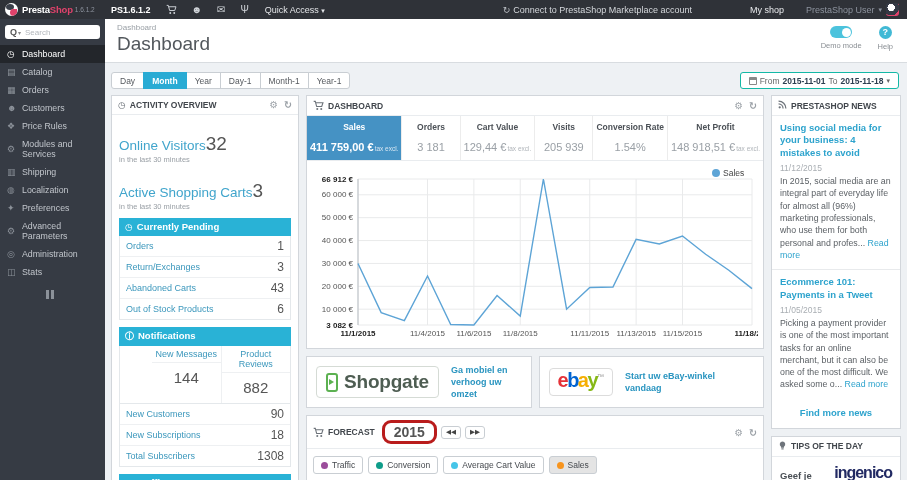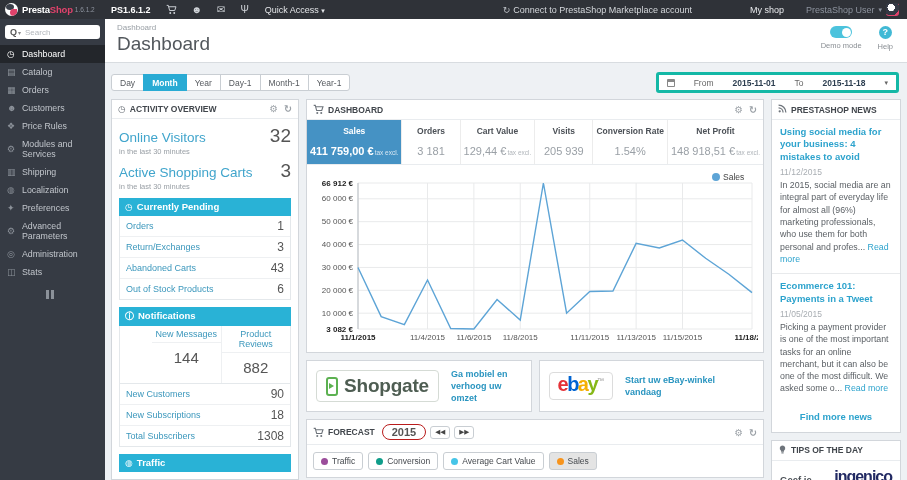--- a/index.html
+++ b/index.html
@@ -54,38 +54,38 @@
   .toggle::after { content:""; position:absolute; right:1.5px; top:1.5px; width:9px; height:9px; border-radius:50%; background:#fff; }
   .hdr-lbl { font-size:7.5px; color:#8a8f94; margin-top:3px; }
   .help-c { width:13px; height:13px; border-radius:50%; background:#41b9d5; color:#fff; font-size:9px; font-weight:bold; line-height:13px; margin:0 auto; cursor:pointer; }
 
   .toolbar { display:flex; justify-content:space-between; align-items:center; margin:9px 8px 0 6px; flex-shrink:0; }
   .rb-group { display:inline-flex; }
   .rb { background:#fff; border:1px solid #c9ced3; padding:2.5px 8px; font-size:8.5px; color:#55595e; cursor:pointer; margin-left:-1px; }
   .rb:first-child { border-radius:3px 0 0 3px; margin-left:0; }
   .rb:last-child { border-radius:0 3px 3px 0; }
   .rb.active { background:#29abd4; border-color:#29abd4; color:#fff; font-weight:bold; position:relative; }
-  .date-btn { background:#fff; border:3px solid #14b8a6; border-radius:3px; padding:2.5px 8px; font-size:8.5px; color:#666; cursor:pointer; display:flex; align-items:center; gap:19px; }
+  .date-btn { background:#fff; border:1px solid #14b8a6; border-radius:3px; padding:2.5px 8px; font-size:8.5px; color:#666; cursor:pointer; display:flex; align-items:center; gap:3px; }
   .date-b { font-weight:bold; color:#2c3e50; }
   .cal-ic { width:8px; height:8px; border:1px solid #888; border-top:3px solid #888; border-radius:1px; display:inline-block; }
 
   .content { display:flex; align-items:flex-start; margin:6px 6px 0 6px; gap:7px; flex:1; min-height:0; }
   .col1 { width:188px; flex-shrink:0; }
   .col2 { width:458px; flex-shrink:0; }
   .col3 { flex:1; min-width:0; }
 
   .panel { background:#fff; border:1px solid #d2d6db; }
   .panel-h { display:flex; align-items:center; padding:4px 6px; border-bottom:1px solid #e9ecef; font-size:8.5px; font-weight:bold; color:#41464c; }
   .ph-ic { color:#6e747b; margin-right:4px; font-size:9px; line-height:1; }
   .panel-h .sp { flex:1; }
   .hbtn { color:#9aa0a6; font-size:9.5px; margin-left:6px; cursor:pointer; line-height:1; }
 
   
   .act-body { padding:2px 7px 7px; }
-  .stat { display:flex; justify-content:space-between; align-items:baseline; margin-top:4px; }
+  .stat { display:flex; justify-content:flex-start; align-items:baseline; margin-top:16px; }
   .stat a { font-size:13.5px; color:#41a5cc; cursor:pointer; text-decoration:none; }
   .stat .v { font-size:19px; color:#555; }
   .sub { font-size:7.5px; color:#9aa0a6; }
   .sec { margin-top:7px; background:#29b2d6; color:#fff; padding:3px 6px; font-size:9.5px; font-weight:bold; line-height:1.25; }
   .sec .glyph { margin-right:4px; font-size:9px; }
   .sec .sub2 { font-size:6.8px; font-weight:bold; }
   .rows { border:1px solid #e4e8eb; border-top:none; }
   .row { display:flex; justify-content:space-between; align-items:center; padding:3px 6px; border-top:1px solid #eef0f2; }
   .row:first-child { border-top:none; }
   .row a { font-size:9px; color:#3b97bc; cursor:pointer; text-decoration:none; }
@@ -122,21 +122,21 @@
   .sg-phone { width:12px; height:19px; border:2px solid #5cb151; border-radius:3px; margin-right:6px; position:relative; }
   .sg-phone::after { content:""; position:absolute; left:1px; top:4px; border-top:3px solid transparent; border-bottom:3px solid transparent; border-left:5px solid #5cb151; }
   .sg-name { font-size:19px; font-weight:bold; color:#4e5d52; letter-spacing:-.2px; }
   .banner-link { margin-left:12px; font-size:9px; font-weight:bold; color:#2a95c0; line-height:1.35; cursor:pointer; text-decoration:none; }
   .ebay-box { border:1px solid #dcdcdc; border-radius:4px; padding:0px 8px 3px; background:#fff; white-space:nowrap; }
   .ebay-box .el { font-size:20px; font-weight:bold; letter-spacing:-1.5px; }
   .ebay-tm { font-size:7px; color:#999; vertical-align:8px; }
 
   
   .forecast { margin-top:7px; }
-  .year-pill { border:1px solid #b91c1c; border-radius:9px; padding:1px 9px; font-size:11px; font-weight:bold; color:#555; margin-left:7px; cursor:pointer; }
+  .year-pill { border:3px solid #b91c1c; border-radius:9px; padding:1px 9px; font-size:14px; font-weight:bold; color:#555; margin-left:7px; cursor:pointer; }
   .nav-btn { border:1px solid #c9ced3; border-radius:3px; background:#fff; font-size:6.5px; color:#444; padding:2.5px 4px; margin-left:4px; cursor:pointer; line-height:1; }
   .legend-row { padding:7px 6px; display:flex; gap:5px; }
   .lg-btn { display:inline-flex; align-items:center; border:1px solid #c9ced3; border-radius:3px; background:#fff; padding:3px 7px; font-size:8.5px; color:#45494e; cursor:pointer; }
   .lg-btn.active { background:#e4e4e4; }
   .dot { width:7px; height:7px; border-radius:50%; margin-right:4px; flex-shrink:0; }
 
   
   .news-item { padding:6px 8px 8px; }
   .news-item + .news-item { border-top:1px solid #e8eaec; }
   .n-title { font-size:9.5px; font-weight:bold; color:#2da3cd; line-height:1.3; cursor:pointer; text-decoration:none; display:block; }

